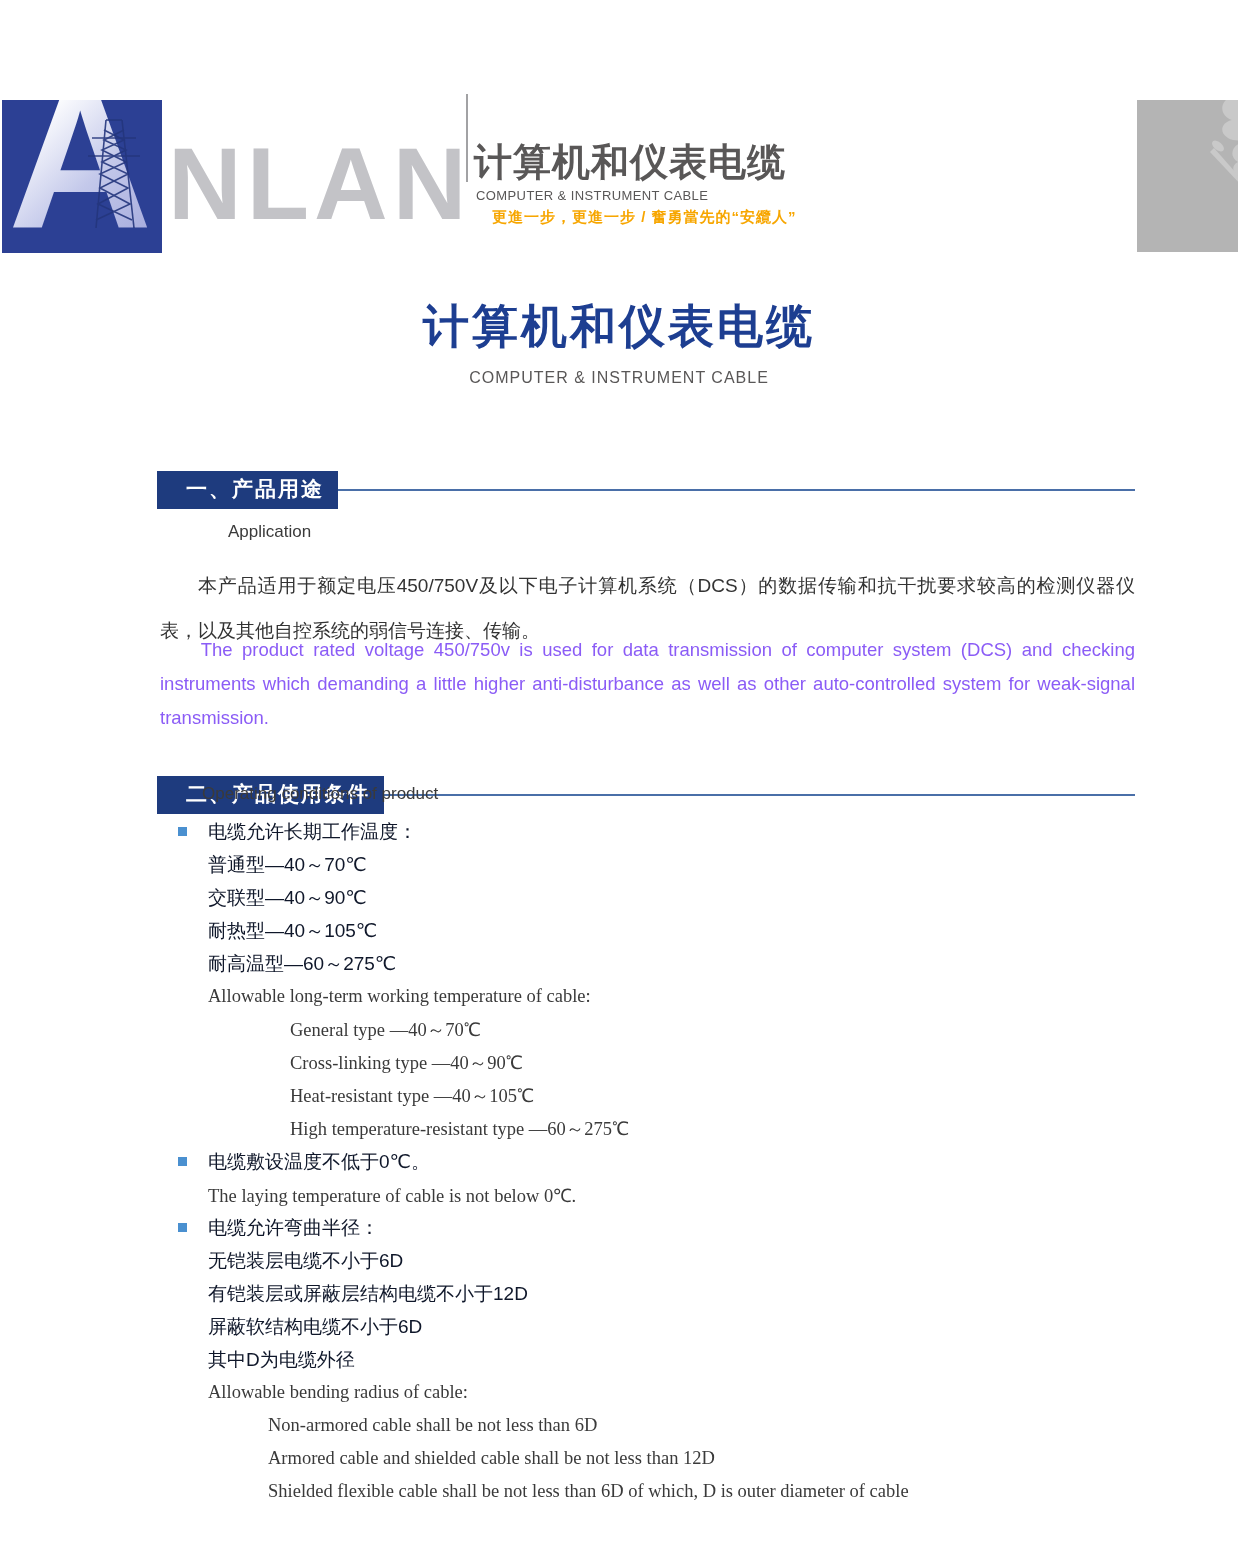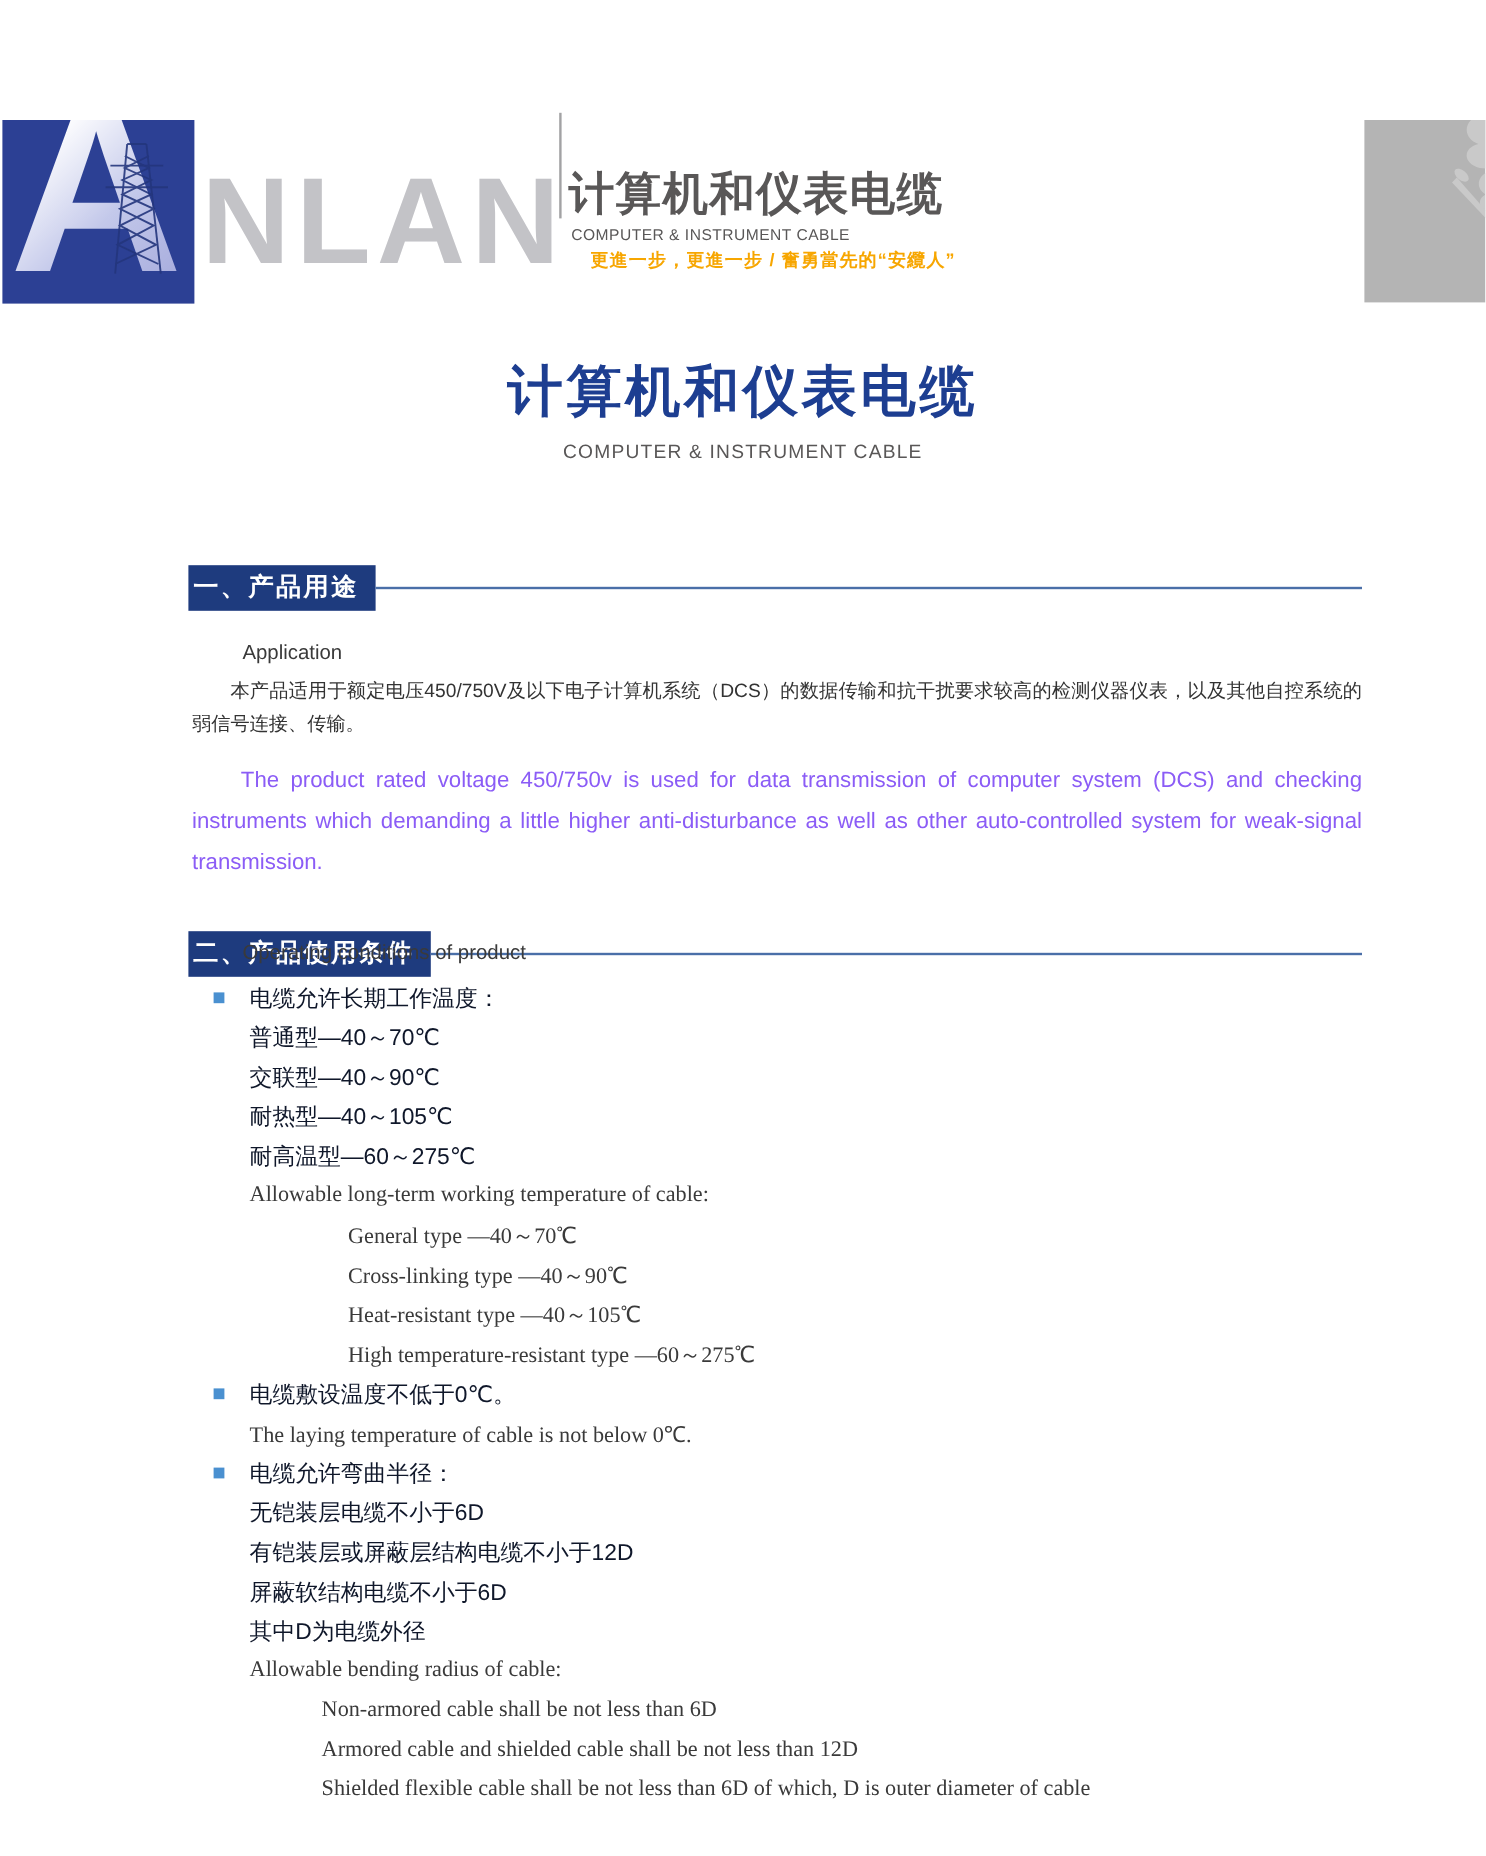--- a/index.html
+++ b/index.html
@@ -33,29 +33,29 @@
   
   .page-title { position:absolute; top:296px; left:0; width:100%; text-align:center; }
   .page-title-zh { font-size:46px; font-weight:bold; color:#1d3e91; letter-spacing:3px; }
   .page-title-en { margin-top:11px; font-size:16px; color:#595757; letter-spacing:1px; }
 
   
   .sec-head { position:absolute; left:157px; right:103px; display:flex; align-items:center; }
   .sec-head.s1 { top:471px; }
   .sec-head.s2 { top:776px; }
   .sec-box { background:#1e3b7e; color:#ffffff; font-size:21px; font-weight:bold;
-    padding:4px 14px 6px 4px; letter-spacing:2px; white-space:nowrap; }
+    padding:4px 14px 6px 29px; letter-spacing:2px; white-space:nowrap; }
   .sec-line { flex:1; height:2px; background:#4a6fa8; }
   .sec-sub { position:absolute; left:202px; font-size:17px; color:#3a3a3a; }
-  .sec-sub.s1 { top:534px; }
+  .sec-sub.s1 { top:522px;margin-left:26px; }
   .sec-sub.s2 { top:784px; }
 
   
   .para { position:absolute; left:160px; width:975px; text-align:justify; color:#333; }
-  .para.zh { top:563px; font-size:16px; line-height:27px; text-indent:2em; }
+  .para.zh { top:563px; font-size:19px; line-height:45px; text-indent:2em; }
   .para.en { top:633px; font-size:18.5px; line-height:34px; text-indent:2.2em; color:#8b5cf6; }
 
   
   .cond-list { position:absolute; left:160px; top:815px; width:975px; }
   .row { position:relative; height:33px; padding-left:48px; display:flex; align-items:center;
     font-size:19px; color:#0f172a; white-space:nowrap; }
   .row.en { font-size:18.5px; color:#3a3a3a;font-family:Liberation Serif, serif; }
   .row.indent  { padding-left:130px; }
   .row.indent2 { padding-left:108px;text-align:center; }
   .bullet { position:absolute; left:18px; top:12px; width:9px; height:9px; background:#4a90d0; }

